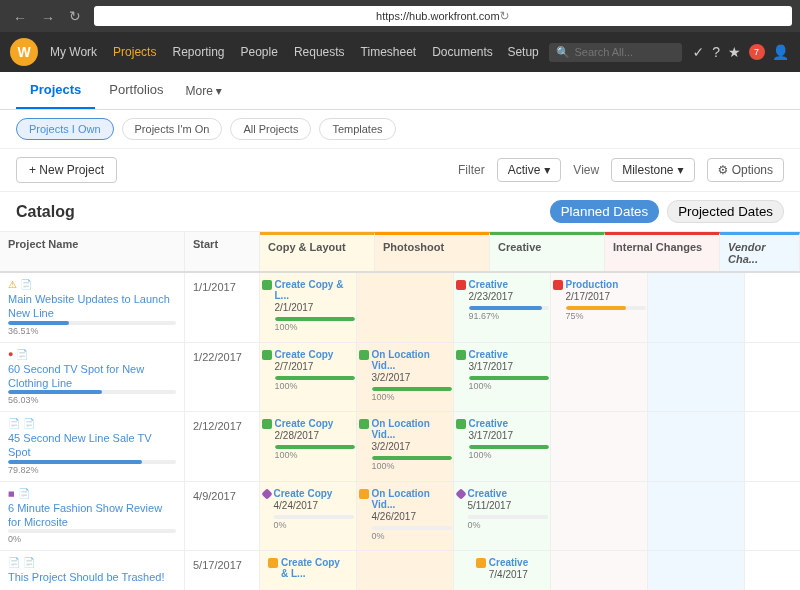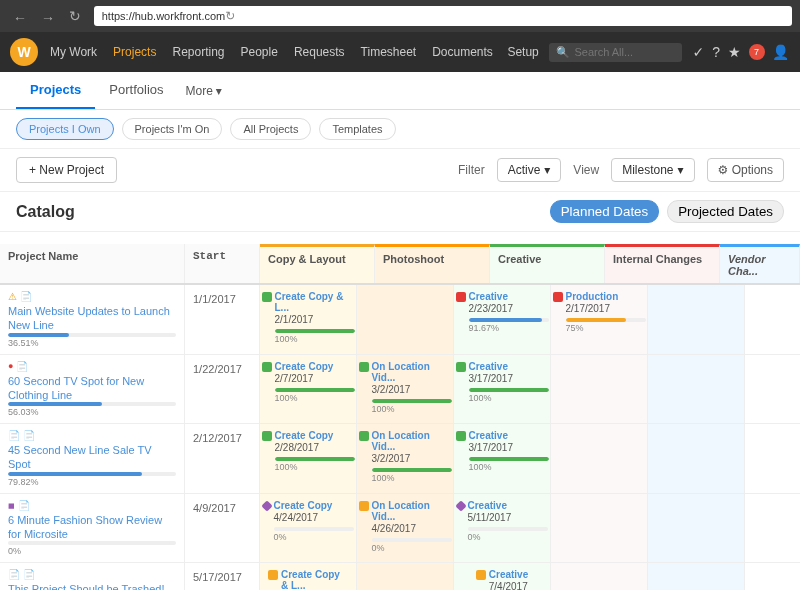--- a/index.html
+++ b/index.html
@@ -2,21 +2,21 @@
 <html><head>
   <meta charset="utf-8">
   <style>
     * { box-sizing: border-box; margin: 0; padding: 0; }
     body { font-family: Arial, sans-serif; font-size: 12px; background: #f4f4f4; width: 800px; height: 590px; overflow: hidden; }
 
     
     .browser-chrome { background: #3a3a3a; padding: 6px 8px; display: flex; align-items: center; gap: 8px; }
     .browser-nav { display: flex; gap: 4px; align-items: center; }
     .nav-btn { background: none; border: none; color: #aaa; font-size: 14px; cursor: pointer; padding: 2px 5px; }
-    .address-bar { background: white; border-radius: 3px; padding: 3px 8px; font-size: 11px; color: #333; flex: 1; display: flex; align-items: center; justify-content: flex-start; }
+    .address-bar { background: white; border-radius: 3px; padding: 3px 8px; font-size: 11px; color: #333; flex: 1; display: flex; align-items: center; justify-content: center; }
     .refresh-btn { color: #888; font-size: 12px; }
 
     
     .top-nav { background: #2d2d2d; display: flex; align-items: center; padding: 0 10px; height: 40px; }
     .brand-icon { width: 28px; height: 28px; background: #f5a623; border-radius: 50%; display: flex; align-items: center; justify-content: center; color: white; font-weight: bold; font-size: 14px; margin-right: 12px; }
     .nav-links { display: flex; gap: 16px; align-items: center; flex: 1; }
     .nav-link { color: #ccc; font-size: 12px; cursor: pointer; text-decoration: none; }
     .nav-link.active { color: #f5a623; }
     .nav-search { display: flex; align-items: center; background: #444; border-radius: 3px; padding: 3px 8px; gap: 4px; margin-right: 10px; }
     .nav-search input { background: none; border: none; color: #ccc; font-size: 11px; width: 100px; outline: none; }
@@ -45,24 +45,24 @@
 
     
     .main-content { background: white; overflow: hidden; }
     .catalog-header { padding: 8px 16px; display: flex; align-items: center; justify-content: space-between; border-bottom: 1px solid #eee; }
     .catalog-title { font-size: 16px; font-weight: bold; color: #333; }
     .date-toggles { display: flex; gap: 8px; font-size: 11px; }
     .date-toggle { padding: 3px 10px; border-radius: 11px; cursor: pointer; border: 1px solid #ddd; }
     .date-toggle.active { background: #4a90d9; color: white; border-color: #4a90d9; }
 
     
-    .col-headers { display: flex; border-bottom: 2px solid #ddd; background: #fafafa; margin-top: 12px; }
+    .col-headers { display: flex; border-bottom: 2px solid #ddd; background: #fafafa; }
     .col-header { padding: 6px 8px; font-size: 11px; font-weight: bold; color: #555; border-right: 1px solid #eee; }
     .col-project { width: 185px; flex-shrink: 0; }
-    .col-start { width: 75px; flex-shrink: 0; font-family: Liberation Mono, monospace; }
+    .col-start { width: 75px; flex-shrink: 0; }
     .col-copy { width: 115px; flex-shrink: 0; background: #fff9e6; border-top: 3px solid #f5a623; }
     .col-photo { width: 115px; flex-shrink: 0; background: #fff3e0; border-top: 3px solid #ff9800; }
     .col-creative { width: 115px; flex-shrink: 0; background: #f3fdf3; border-top: 3px solid #4caf50; }
     .col-internal { width: 115px; flex-shrink: 0; background: #fdf3f3; border-top: 3px solid #e53935; }
     .col-vendor { width: 80px; flex-shrink: 0; background: #f0f8ff; border-top: 3px solid #42a5f5; font-style: italic; }
 
     
     .project-rows { overflow-y: auto; max-height: 350px; }
     .project-row { display: flex; border-bottom: 1px solid #eee; align-items: stretch; }
 

